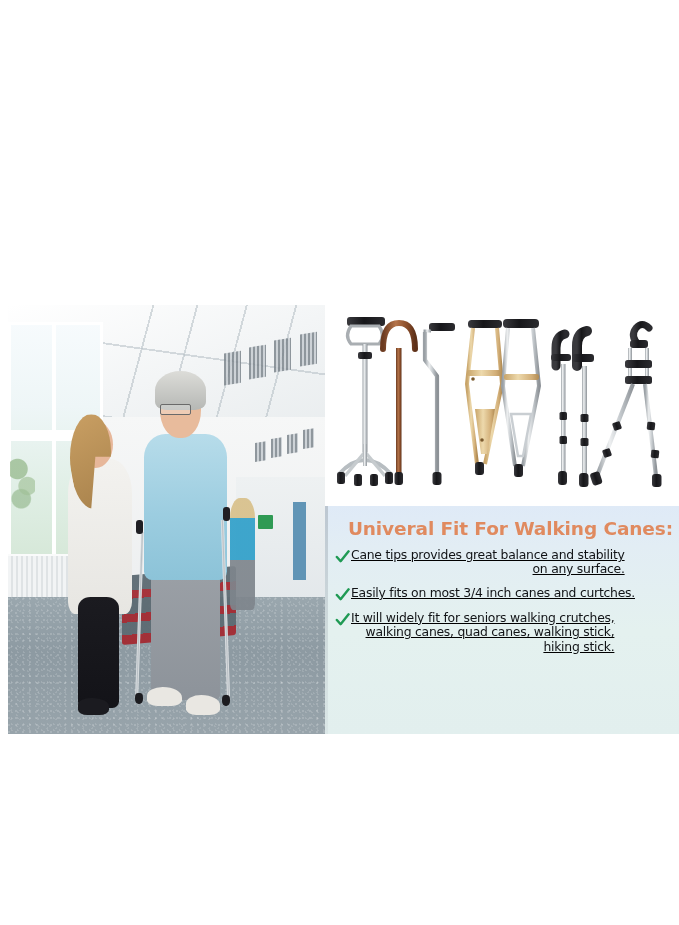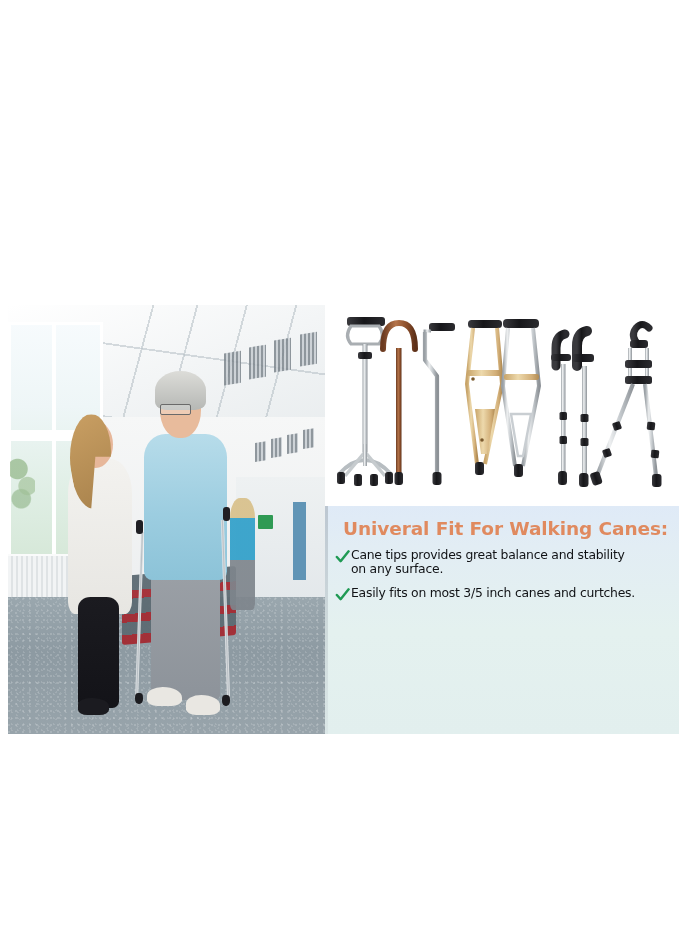--- a/index.html
+++ b/index.html
@@ -220,33 +220,35 @@
   
   .panel {
     position: absolute;
     left: 325px;
     top: 506px;
     width: 354px;
     height: 228px;
     background: linear-gradient(180deg, #dfeaf7 0%, #e2edf4 18%, #e4f1ef 55%, #e2efee 100%);
     box-sizing: border-box;
     padding: 12px 6px 10px 10px;
+    text-align: right;
   }
   .panel-title {
     color: #e08a5f;
     font-size: 18.5px;
     font-weight: bold;
     letter-spacing: -0.1px;
     margin: 0 0 9px 8px;
     font-family: "DejaVu Sans", sans-serif;
   }
   .feature {
     display: flex;
     align-items: flex-start;
     margin-bottom: 9px;
+    text-decoration: underline;
   }
   .check {
     flex: 0 0 auto;
     width: 15px;
     height: 15px;
     margin-top: 1px;
     margin-right: 1px;
   }
   .feature-text {
     font-family: "DejaVu Sans", sans-serif;
@@ -439,19 +441,27 @@
         <path d="M2 8.5 L6 13 L14.5 2.5" fill="none" stroke="#1f9a54" stroke-width="2.6" stroke-linecap="round" stroke-linejoin="round"></path>
       </svg>
       <div class="feature-text">Cane tips provides great balance and stability
 on any surface.</div>
     </div>
 
     <div class="feature">
       <svg class="check" viewBox="0 0 16 16">
         <path d="M2 8.5 L6 13 L14.5 2.5" fill="none" stroke="#1f9a54" stroke-width="2.6" stroke-linecap="round" stroke-linejoin="round"></path>
       </svg>
-      <div class="feature-text">Easily fits on most 3/5 inch canes and curtches.</div>
+      <div class="feature-text">Easily fits on most 3/4 inch canes and curtches.</div>
     </div>
 
 
+    <div class="feature">
+      <svg class="check" viewBox="0 0 16 16">
+        <path d="M2 8.5 L6 13 L14.5 2.5" fill="none" stroke="#1f9a54" stroke-width="2.6" stroke-linecap="round" stroke-linejoin="round"></path>
+      </svg>
+      <div class="feature-text">It will widely fit for seniors walking crutches,
+walking canes, quad canes, walking stick,
+hiking stick.</div>
+    </div>
   </div>
 
 </div>
 
 </body></html>

